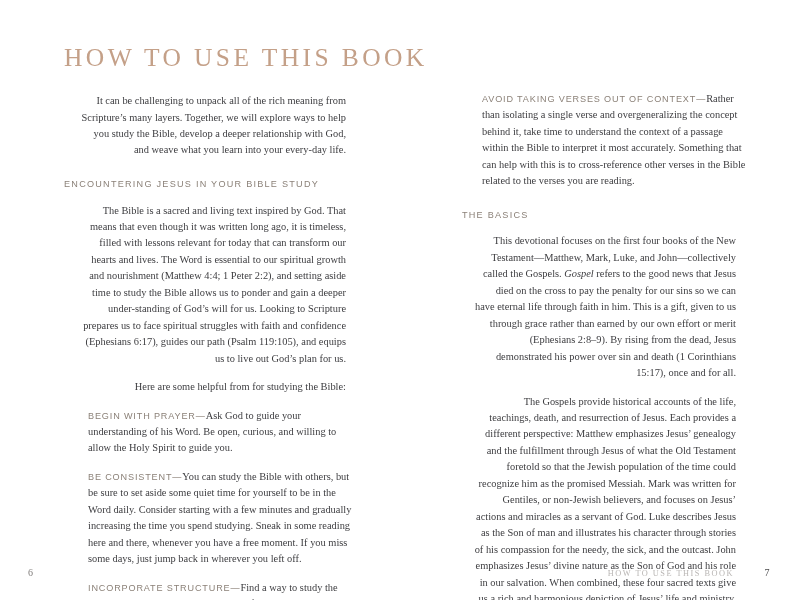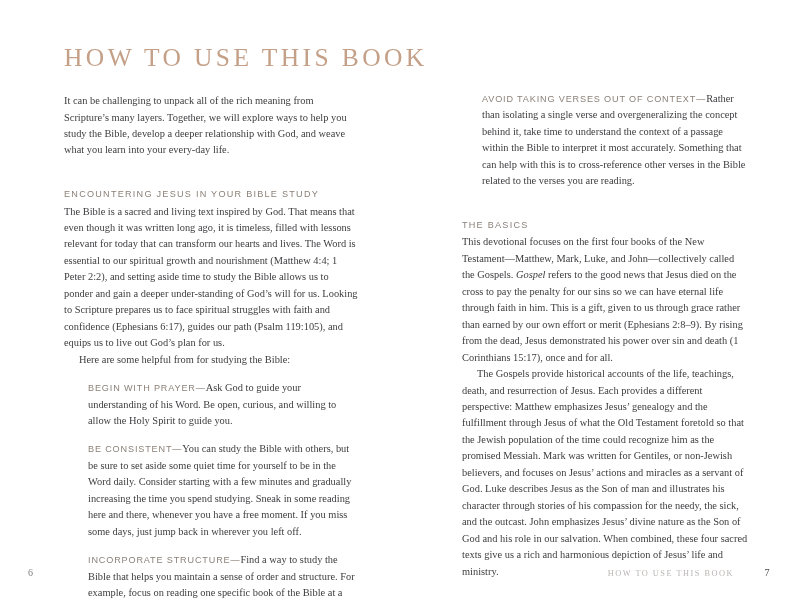--- a/index.html
+++ b/index.html
@@ -45,33 +45,33 @@
     white-space: nowrap;
   }
 
   
   .section-head {
     font-family: "Liberation Sans", sans-serif;
     font-size: 9.1px;
     font-weight: 400;
     letter-spacing: 1.25px;
     color: #8b8178;
-    margin: 29px 0 3px 0;
+    margin: 19px 0 3px 0;
     line-height: 1.4;
     text-transform: uppercase;
   }
 
   
   .body-p {
     font-family: "Liberation Serif", serif;
     font-size: 10.4px;
     line-height: 16.45px;
     color: #3d3d40;
-    margin: 0;
-    text-align: left;
+    margin: 12px;
+    text-align: right;
     hyphens: none;
   }
   .body-p + .body-p { margin-top: 0; }
   .body-p.indent { text-indent: 15px; }
   .body-p em { font-style: italic; }
 
   
   .tip {
     margin: 12px 0 0 24px;
     font-family: "Liberation Serif", serif;

